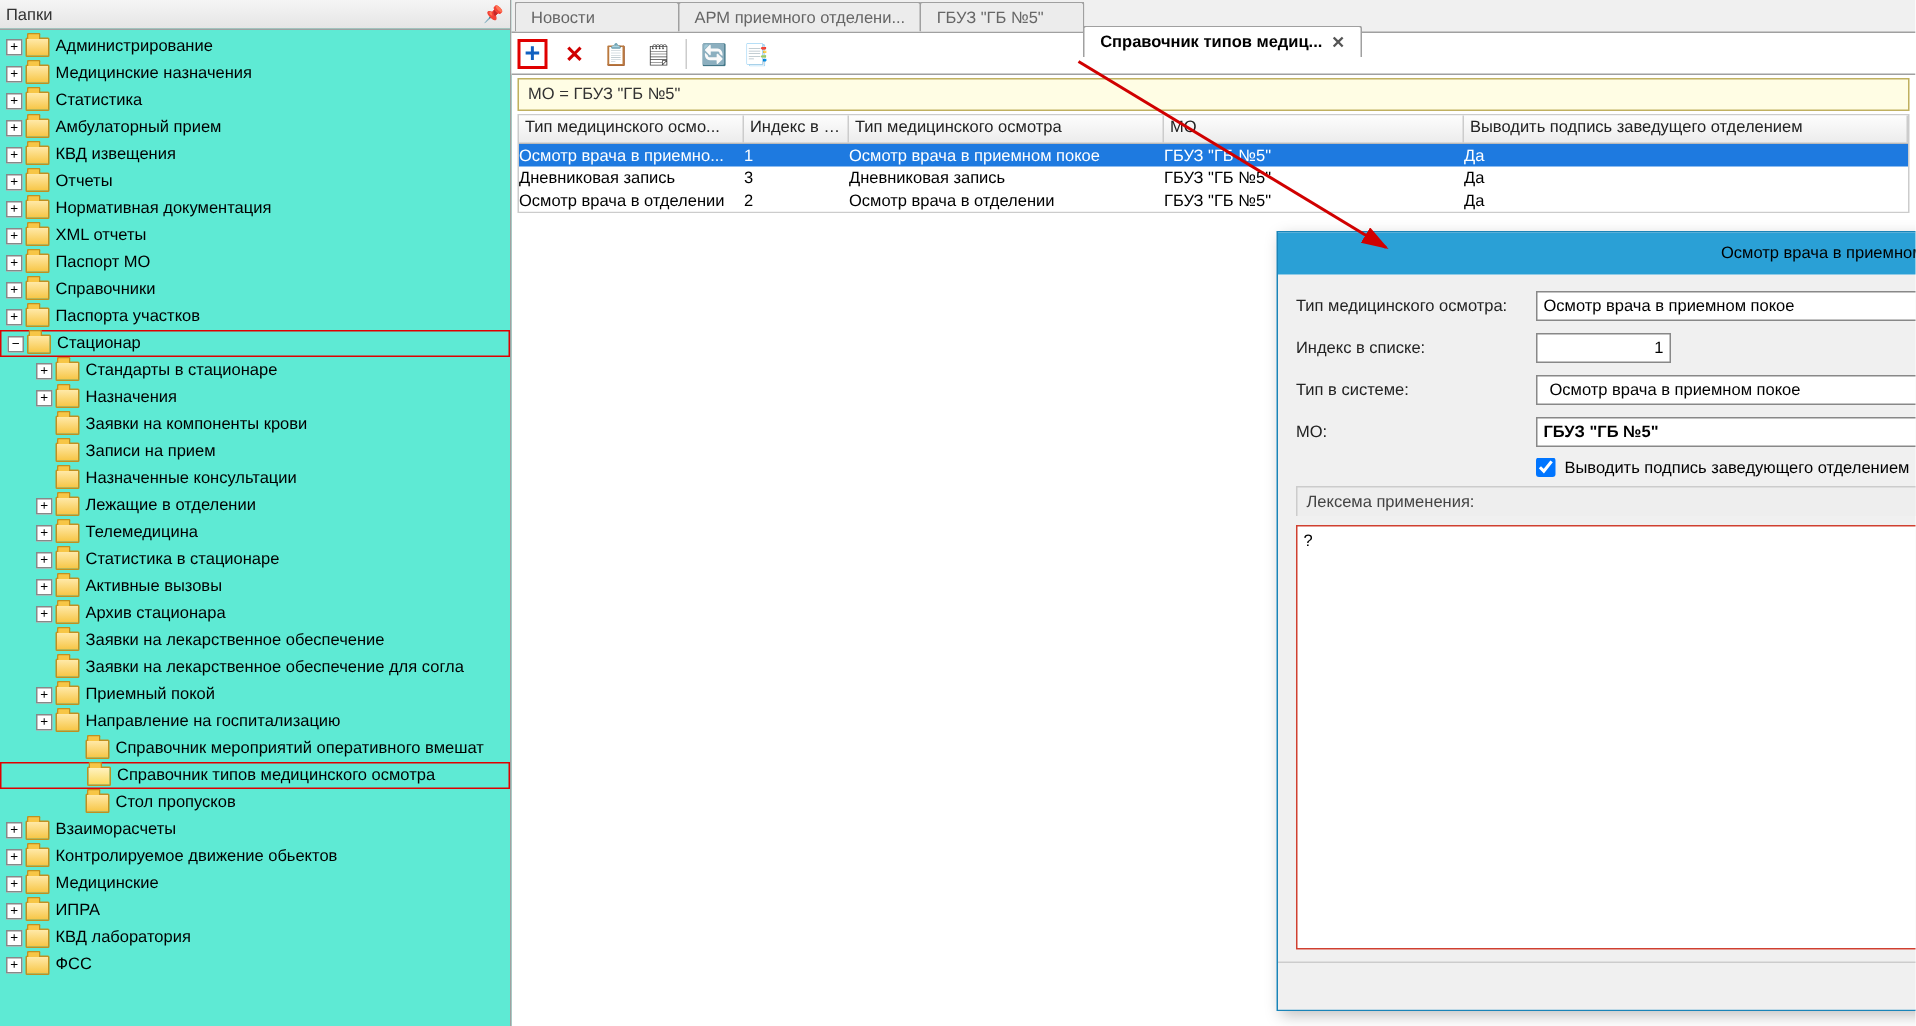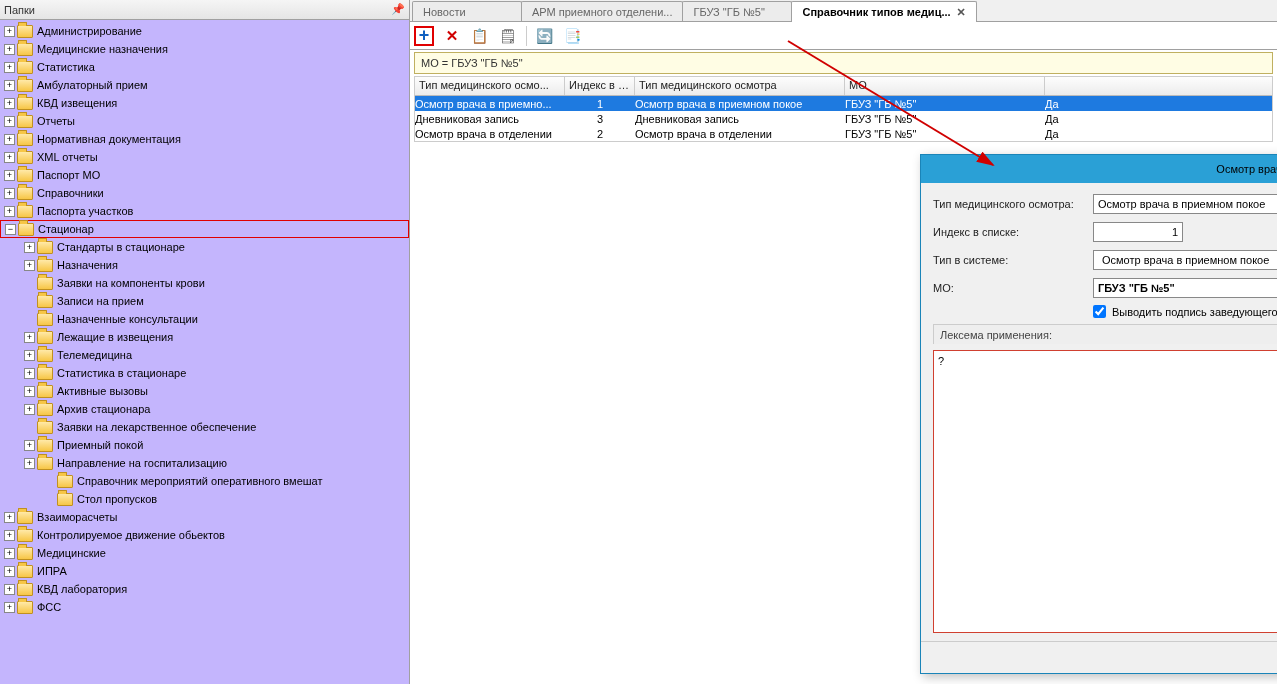--- a/index.html
+++ b/index.html
@@ -1,21 +1,21 @@
 <!DOCTYPE html>
 <html><head>
 <meta charset="utf-8">
 <style>
 * { box-sizing: border-box; margin: 0; padding: 0; font-family: Tahoma, Arial, sans-serif; font-size: 11px; }
 html, body { width: 1277px; height: 684px; overflow: hidden; background: #fff; }
 
 .layout { display: flex; width: 100%; height: 100%; }
 
 
-.left-panel { width: 410px; height: 100%; border-right: 1px solid #a0a0a0; display: flex; flex-direction: column; background: #c4b5fd; }
+.left-panel { width: 341px; height: 100%; border-right: 1px solid #a0a0a0; display: flex; flex-direction: column; background: #5eead4; }
 .left-header { height: 20px; background: linear-gradient(#f5f5f5,#e5e5e5); border-bottom: 1px solid #a0a0a0; display: flex; align-items: center; padding: 0 4px; }
 .left-header .title { flex: 1; color: #333; }
 .left-header .pin { width: 14px; height: 14px; display:flex; align-items:center; justify-content:center; color:#555; }
 .tree { flex: 1; overflow-y: auto; overflow-x: hidden; padding: 2px 0 2px 0; position:relative; }
 .tree-row { display: flex; align-items: center; height: 18px; white-space: nowrap; padding-right:4px; cursor:default;}
 .tree-row .toggle { width: 11px; height: 11px; border: 1px solid #888; display: inline-flex; align-items:center; justify-content:center; font-size:9px; line-height:1; color:#000; background:#fff; margin-right:2px;}
 .tree-row .toggle.blank { border:none; background:transparent; }
 .tree-row .folder { width:16px; height:13px; display:inline-block; margin-right:4px; background: linear-gradient(#ffe9a8,#f7c646); border:1px solid #c09020; border-radius:1px; position:relative;}
 .tree-row .folder::before { content:""; position:absolute; top:-4px; left:0; width:7px; height:3px; background:#f7c646; border:1px solid #c09020; border-bottom:none; border-radius:1px 1px 0 0;}
 .tree-row .folder.open { background: linear-gradient(#fff2c0,#fad95e); }
@@ -23,41 +23,41 @@
 .hl-red { border:1px solid #e00000; }
 .indent-0 { padding-left:4px; }
 .indent-1 { padding-left:24px; }
 .indent-2 { padding-left:44px; }
 
 
 .right-panel { flex:1; display:flex; flex-direction:column; position:relative; }
 
 .tabs { height:22px; display:flex; align-items:flex-end; background:#f0f0f0; border-bottom:1px solid #a0a0a0; padding-left:2px; gap:0; }
 .tab { height:20px; border:1px solid #a0a0a0; border-bottom:none; background:#ececec; padding:0 10px; display:flex; align-items:center; margin-right:-1px; color:#666; border-radius:2px 2px 0 0; cursor:pointer; min-width:110px; white-space:nowrap;text-align:right;}
-.tab.active { background:#fff; color:#000; font-weight:bold; height:21px; position:relative; top:1px; }
+.tab.active { background:#fff; color:#000; font-weight:bold; height:21px; position:relative; top:17px; }
 .tab .close { margin-left:6px; color:#555; font-weight:bold; }
 
 .toolbar { height:28px; border-bottom:1px solid #a0a0a0; display:flex; align-items:center; padding:0 4px; gap:8px; background:#fff;}
 .tool-btn { width:20px; height:20px; display:flex; align-items:center; justify-content:center; cursor:pointer; }
 .tool-btn.hl { border:2px solid #e00000; }
 .icon-plus { color:#1060c0; font-weight:bold; font-size:18px; }
 .icon-x { color:#d00000; font-weight:bold; font-size:15px; }
 .icon-sm { font-size:14px; color:#444; }
 
 .filter-bar { height:22px; border:1px solid #c0b060; background:#fffde4; margin:2px 4px 0 4px; display:flex; align-items:center; padding:0 6px; color:#333; }
 
 .grid { margin:2px 4px 12px 4px; border:1px solid #ccc; }
 .grid-header { display:flex; background:linear-gradient(#fdfdfd,#ececec); border-bottom:1px solid #bbb; height:19px; }
 .grid-header .col { border-right:1px solid #ccc; padding:2px 4px; color:#222; overflow:hidden; white-space:nowrap; text-overflow:ellipsis; }
 .grid-body { background:#fff; }
 .grid-row { display:flex; height:15px; align-items:center; }
 .grid-row .cell { padding:0 0; overflow:hidden; white-space:nowrap; text-overflow:ellipsis; }
 .grid-row.selected { background:#1e7ae0; color:#fff; }
 
-.c1 { width:150px; } .c2 { width:70px; text-align:center; } .c3 { width:210px; } .c4 { width:200px; } .c5 { flex:1; }
+.c1 { width:150px; } .c2 { width:70px; text-align:left; } .c3 { width:210px; } .c4 { width:200px; } .c5 { flex:1; }
 
 
 .dialog { position:absolute; left:510px; top:154px; width:760px; height:520px; border:1.5px solid #1a84b8; background:#fff; box-shadow:3px 3px 10px rgba(0,0,0,.25); display:flex; flex-direction:column; }
 .dlg-title { height:28px; background:#2aa0d6; display:flex; align-items:center; color:#000; font-size:13px; position:relative; justify-content:center; }
 .dlg-body { flex:1; background:#f0f0f0; padding:10px 12px 8px 12px; display:flex; flex-direction:column; gap:6px; }
 .form-row { display:flex; align-items:center; height:22px; }
 .form-row .lbl { width:160px; color:#222; }
 .form-row .ctrl { flex:1; display:flex; align-items:center; gap:4px; }
 .form-row input[type=text], .form-row select { height:20px; border:1px solid #888; padding:0 4px; background:#fff; }
 .form-row input.full { flex:1; }
@@ -170,21 +170,21 @@
           <span class="label">Записи на прием</span>
         </div>
         <div class="tree-row indent-1">
           <span class="toggle blank"></span>
           <span class="folder"></span>
           <span class="label">Назначенные консультации</span>
         </div>
         <div class="tree-row indent-1">
           <span class="toggle ">+</span>
           <span class="folder"></span>
-          <span class="label">Лежащие в извещения</span>
+          <span class="label">Лежащие в отделении</span>
         </div>
         <div class="tree-row indent-1">
           <span class="toggle ">+</span>
           <span class="folder"></span>
           <span class="label">Телемедицина</span>
         </div>
         <div class="tree-row indent-1">
           <span class="toggle ">+</span>
           <span class="folder"></span>
           <span class="label">Статистика в стационаре</span>
@@ -198,33 +198,43 @@
           <span class="toggle ">+</span>
           <span class="folder"></span>
           <span class="label">Архив стационара</span>
         </div>
         <div class="tree-row indent-1">
           <span class="toggle blank"></span>
           <span class="folder"></span>
           <span class="label">Заявки на лекарственное обеспечение</span>
         </div>
         <div class="tree-row indent-1">
+          <span class="toggle blank"></span>
+          <span class="folder"></span>
+          <span class="label">Заявки на лекарственное обеспечение для согла</span>
+        </div>
+        <div class="tree-row indent-1">
           <span class="toggle ">+</span>
           <span class="folder"></span>
           <span class="label">Приемный покой</span>
         </div>
         <div class="tree-row indent-1">
           <span class="toggle ">+</span>
           <span class="folder"></span>
           <span class="label">Направление на госпитализацию</span>
         </div>
         <div class="tree-row indent-2">
           <span class="toggle blank"></span>
           <span class="folder"></span>
           <span class="label">Справочник мероприятий оперативного вмешат</span>
+        </div>
+        <div class="tree-row indent-2 hl-red">
+          <span class="toggle blank"></span>
+          <span class="folder open"></span>
+          <span class="label">Справочник типов медицинского осмотра</span>
         </div>
         <div class="tree-row indent-2">
           <span class="toggle blank"></span>
           <span class="folder"></span>
           <span class="label">Стол пропусков</span>
         </div>
         <div class="tree-row indent-0">
           <span class="toggle ">+</span>
           <span class="folder"></span>
           <span class="label">Взаиморасчеты</span>
@@ -299,20 +309,21 @@
     <div class="filter-bar">
       <span>МО = ГБУЗ "ГБ №5"</span>
     </div>
 
     <div class="grid">
       <div class="grid-header" id="gridHeader">
           <div class="col c1">Тип медицинского осмо...</div>
           <div class="col c2">Индекс в с...</div>
           <div class="col c3">Тип медицинского осмотра</div>
           <div class="col c4">МО</div>
+          <div class="col c5">Выводить подпись заведущего отделением</div>
         </div>
       <div class="grid-body" id="gridBody">
           <div class="grid-row selected">
             <div class="cell c1">Осмотр врача в приемно...</div>
             <div class="cell c2">1</div>
             <div class="cell c3">Осмотр врача в приемном покое</div>
             <div class="cell c4">ГБУЗ "ГБ №5"</div>
             <div class="cell c5">Да</div>
           </div>
           <div class="grid-row">

